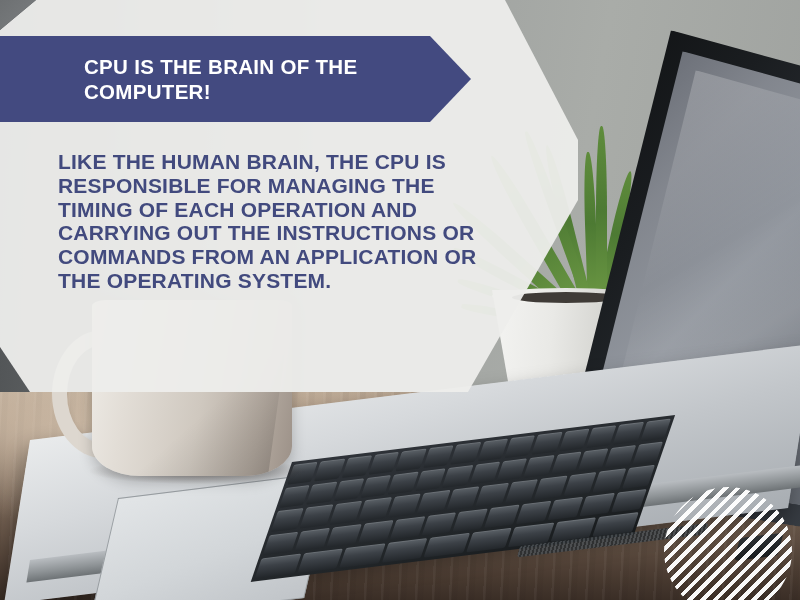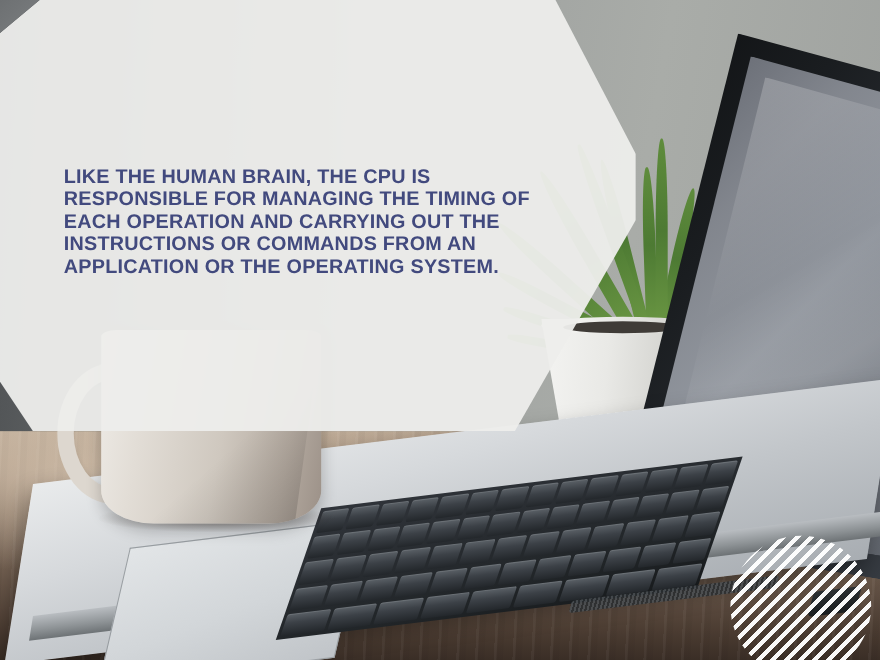--- a/index.html
+++ b/index.html
@@ -273,21 +273,21 @@
     max-width: 310px;
     text-transform: uppercase;
   }
 
   
   .body-text {
     position: absolute;
     left: 58px; top: 150px;
     width: 452px;
     color: #424A7E;
-    font-size: 18px;
+    font-size: 21px;
     font-weight: bold;
     line-height: 1.135;
     letter-spacing: .2px;
     text-transform: uppercase;
     margin: 0;
   }
 
   
   .stripe-circle {
     position: absolute;
@@ -423,18 +423,21 @@
 
     <div class="mug-shadow"></div>
     <div class="mug-handle"></div>
     <div class="mug-body"></div>
     <div class="mug-taper"></div>
   </div>
 
   <div class="panel"></div>
   <div class="panel-topleft-gap"></div>
 
+  <div class="banner">
+    <h1 class="banner-title">CPU IS THE BRAIN OF THE COMPUTER!</h1>
+  </div>
 
   <p class="body-text">LIKE THE HUMAN BRAIN, THE CPU IS RESPONSIBLE FOR MANAGING THE TIMING OF EACH OPERATION AND CARRYING OUT THE INSTRUCTIONS OR COMMANDS FROM AN APPLICATION OR THE OPERATING SYSTEM.</p>
 
   <div class="stripe-circle"></div>
 
 </div>
 
 </body></html>

